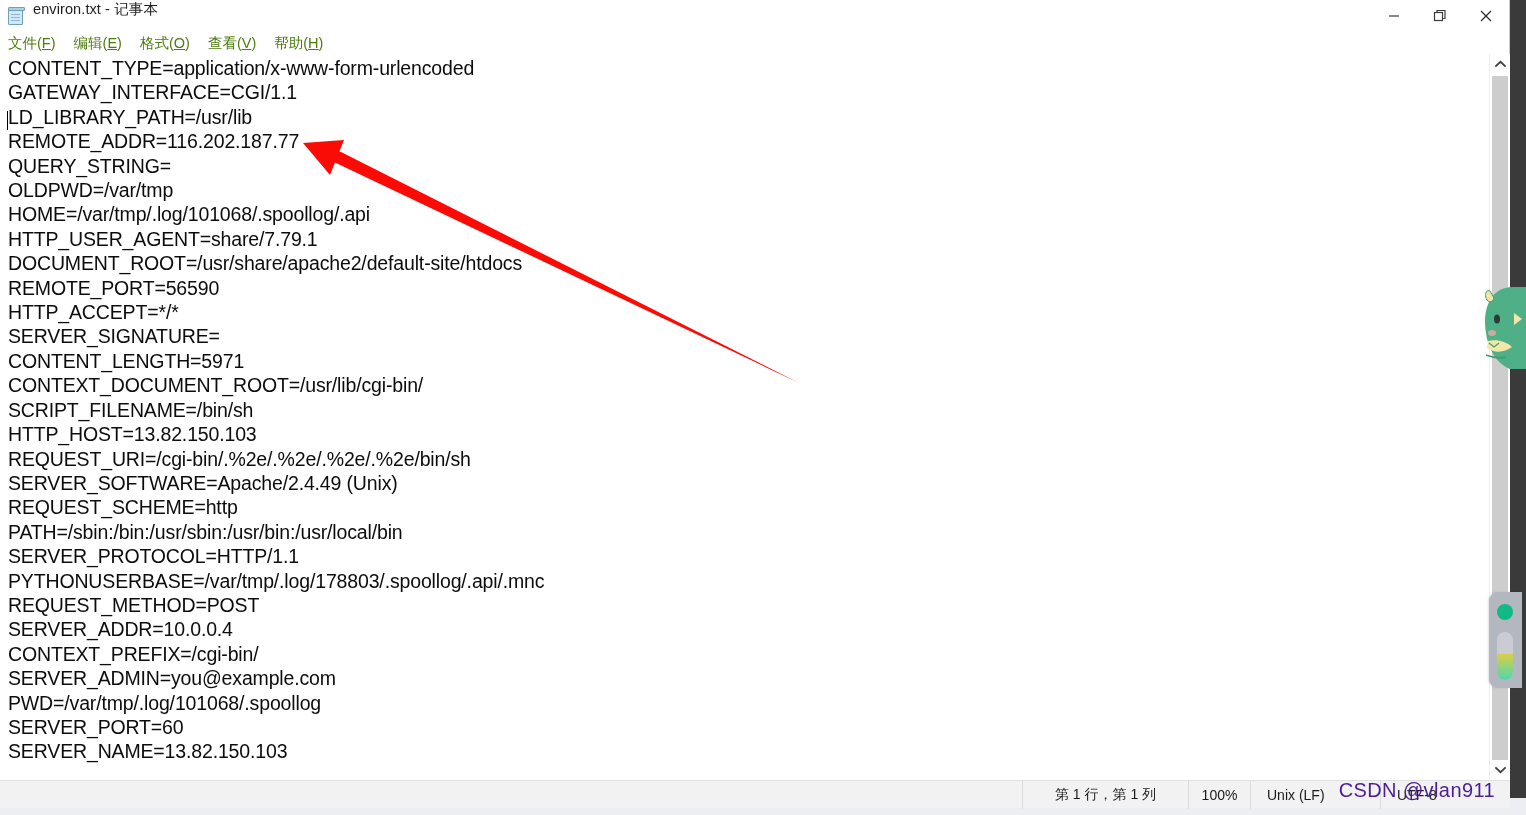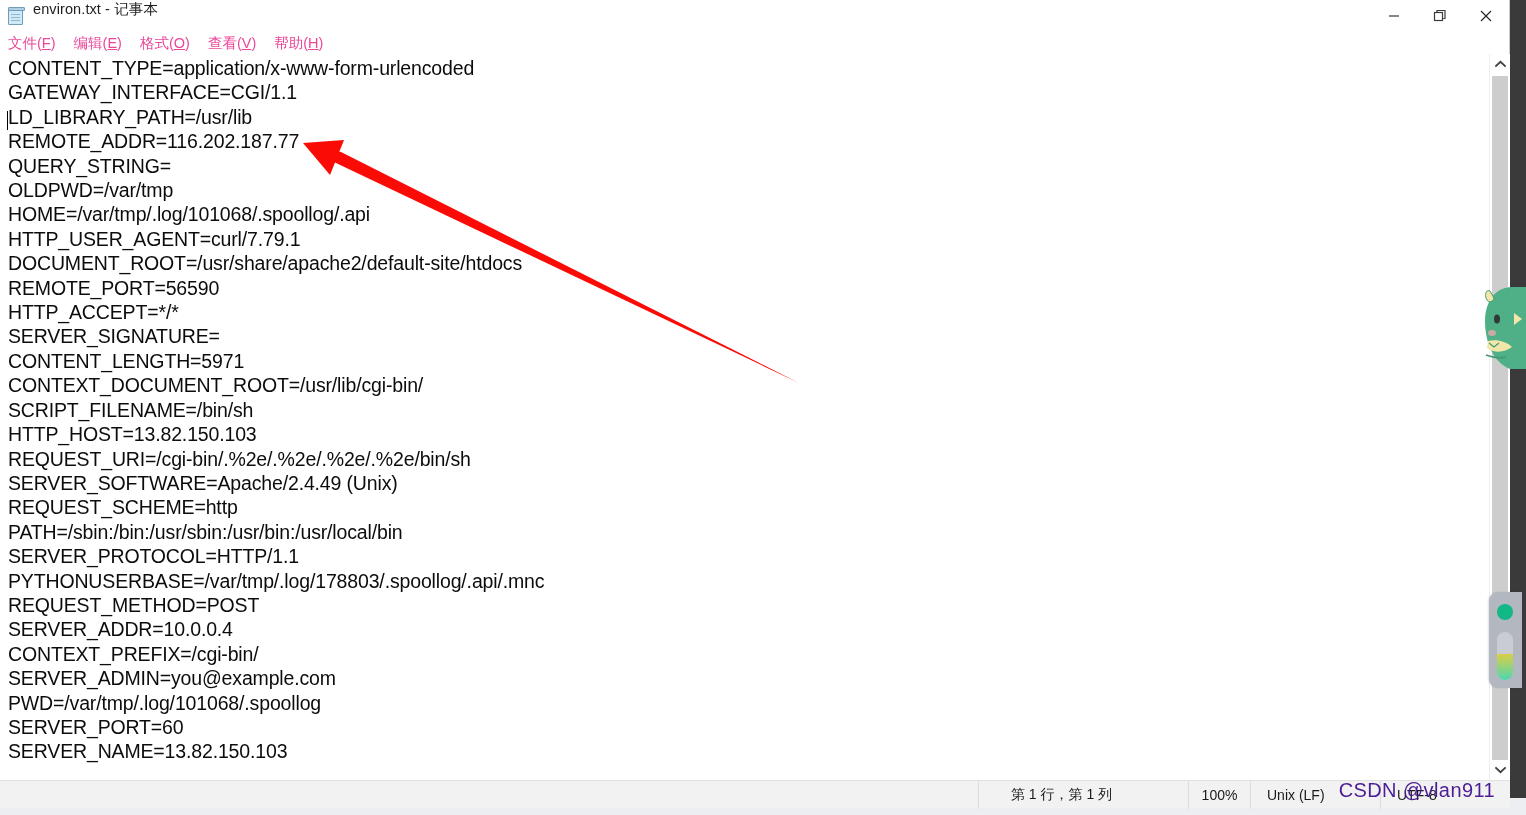--- a/index.html
+++ b/index.html
@@ -80,21 +80,21 @@
   
   .menubar {
     height: 22px;
     background: #ffffff;
     display: flex; align-items: center;
     padding-left: 8px;
     gap: 18px;
   }
   .menu-item {
     font-size: 14.5px;
-    color: #ec4899;
+    color: #4d7c0f;
     white-space: nowrap;
     line-height: 1;
   }
   .menu-item u { text-decoration: underline; }
 
   
   .editor-wrap {
     position: absolute;
     left: 0; top: 54px;
     width: 1510px; height: 726px;
@@ -159,21 +159,21 @@
     font-size: 14px; color: #1a1a1a;
   }
   .sb-cell {
     height: 28px;
     display: flex; align-items: center;
     padding: 0 16px;
     border-left: 1px solid #dcdcdc;
     white-space: nowrap;
   }
   .sb-cell.pos    { width: 166px; justify-content: center; }
-  .sb-cell.zoom   { width: 62px;  justify-content: center; margin-left: 44px; }
+  .sb-cell.zoom   { width: 62px;  justify-content: center; }
   .sb-cell.eol    { width: 130px; }
   .sb-cell.enc    { width: 130px; }
 
   
   .watermark {
     position: absolute;
     right: 14px; bottom: 6px;
     font-size: 20px;
     color: #4c1d95;
     letter-spacing: .4px;
@@ -291,21 +291,21 @@
 
     <div class="editor-wrap">
       <div class="editor" id="editor">
           <div class="line">CONTENT_TYPE=application/x-www-form-urlencoded</div>
           <div class="line">GATEWAY_INTERFACE=CGI/1.1</div>
           <div class="line">LD_LIBRARY_PATH=/usr/lib</div>
           <div class="line">REMOTE_ADDR=116.202.187.77</div>
           <div class="line">QUERY_STRING=</div>
           <div class="line">OLDPWD=/var/tmp</div>
           <div class="line">HOME=/var/tmp/.log/101068/.spoollog/.api</div>
-          <div class="line">HTTP_USER_AGENT=curl/7.79.1</div>
+          <div class="line">HTTP_USER_AGENT=share/7.79.1</div>
           <div class="line">DOCUMENT_ROOT=/usr/share/apache2/default-site/htdocs</div>
           <div class="line">REMOTE_PORT=56590</div>
           <div class="line">HTTP_ACCEPT=*/*</div>
           <div class="line">SERVER_SIGNATURE=</div>
           <div class="line">CONTENT_LENGTH=5971</div>
           <div class="line">CONTEXT_DOCUMENT_ROOT=/usr/lib/cgi-bin/</div>
           <div class="line">SCRIPT_FILENAME=/bin/sh</div>
           <div class="line">HTTP_HOST=13.82.150.103</div>
           <div class="line">REQUEST_URI=/cgi-bin/.%2e/.%2e/.%2e/.%2e/bin/sh</div>
           <div class="line">SERVER_SOFTWARE=Apache/2.4.49 (Unix)</div>

